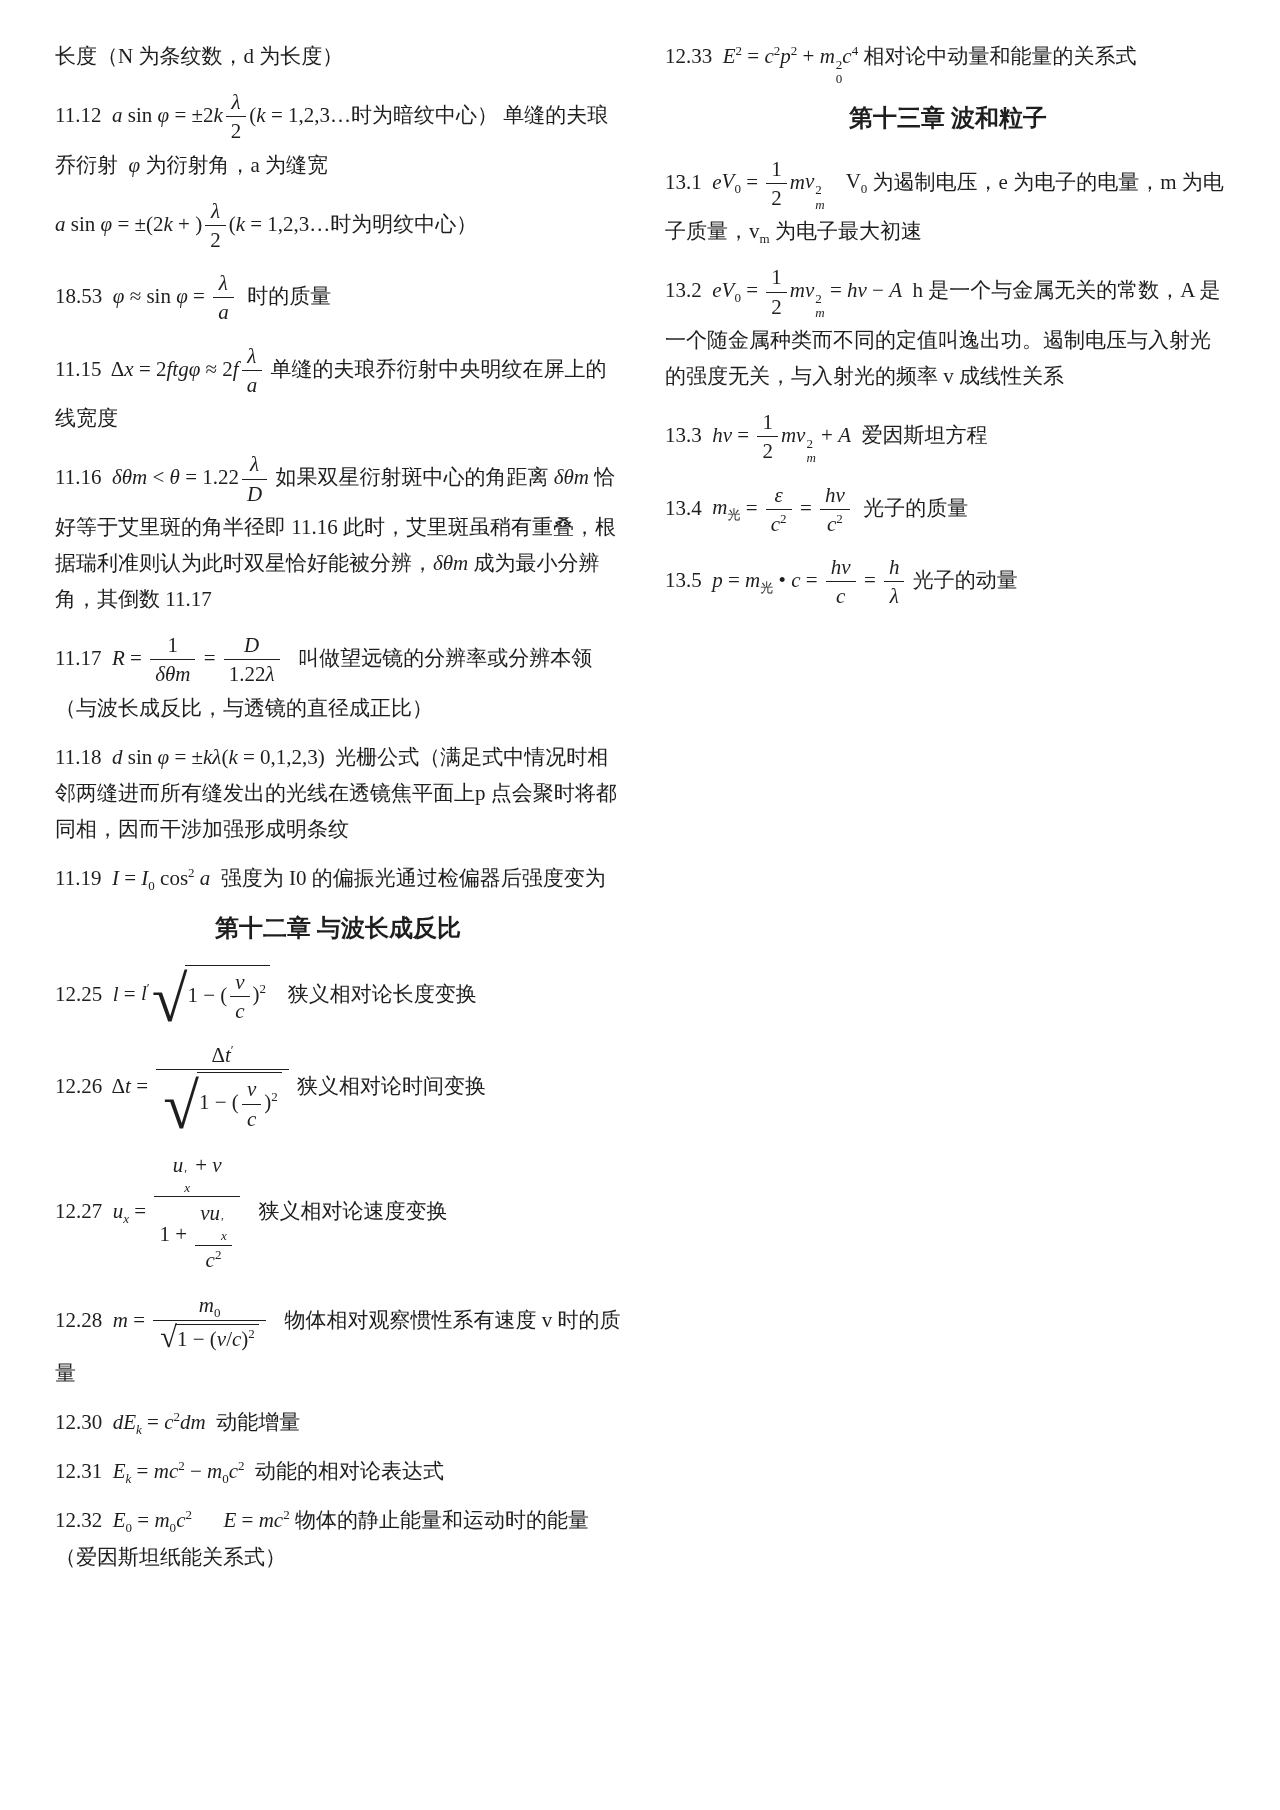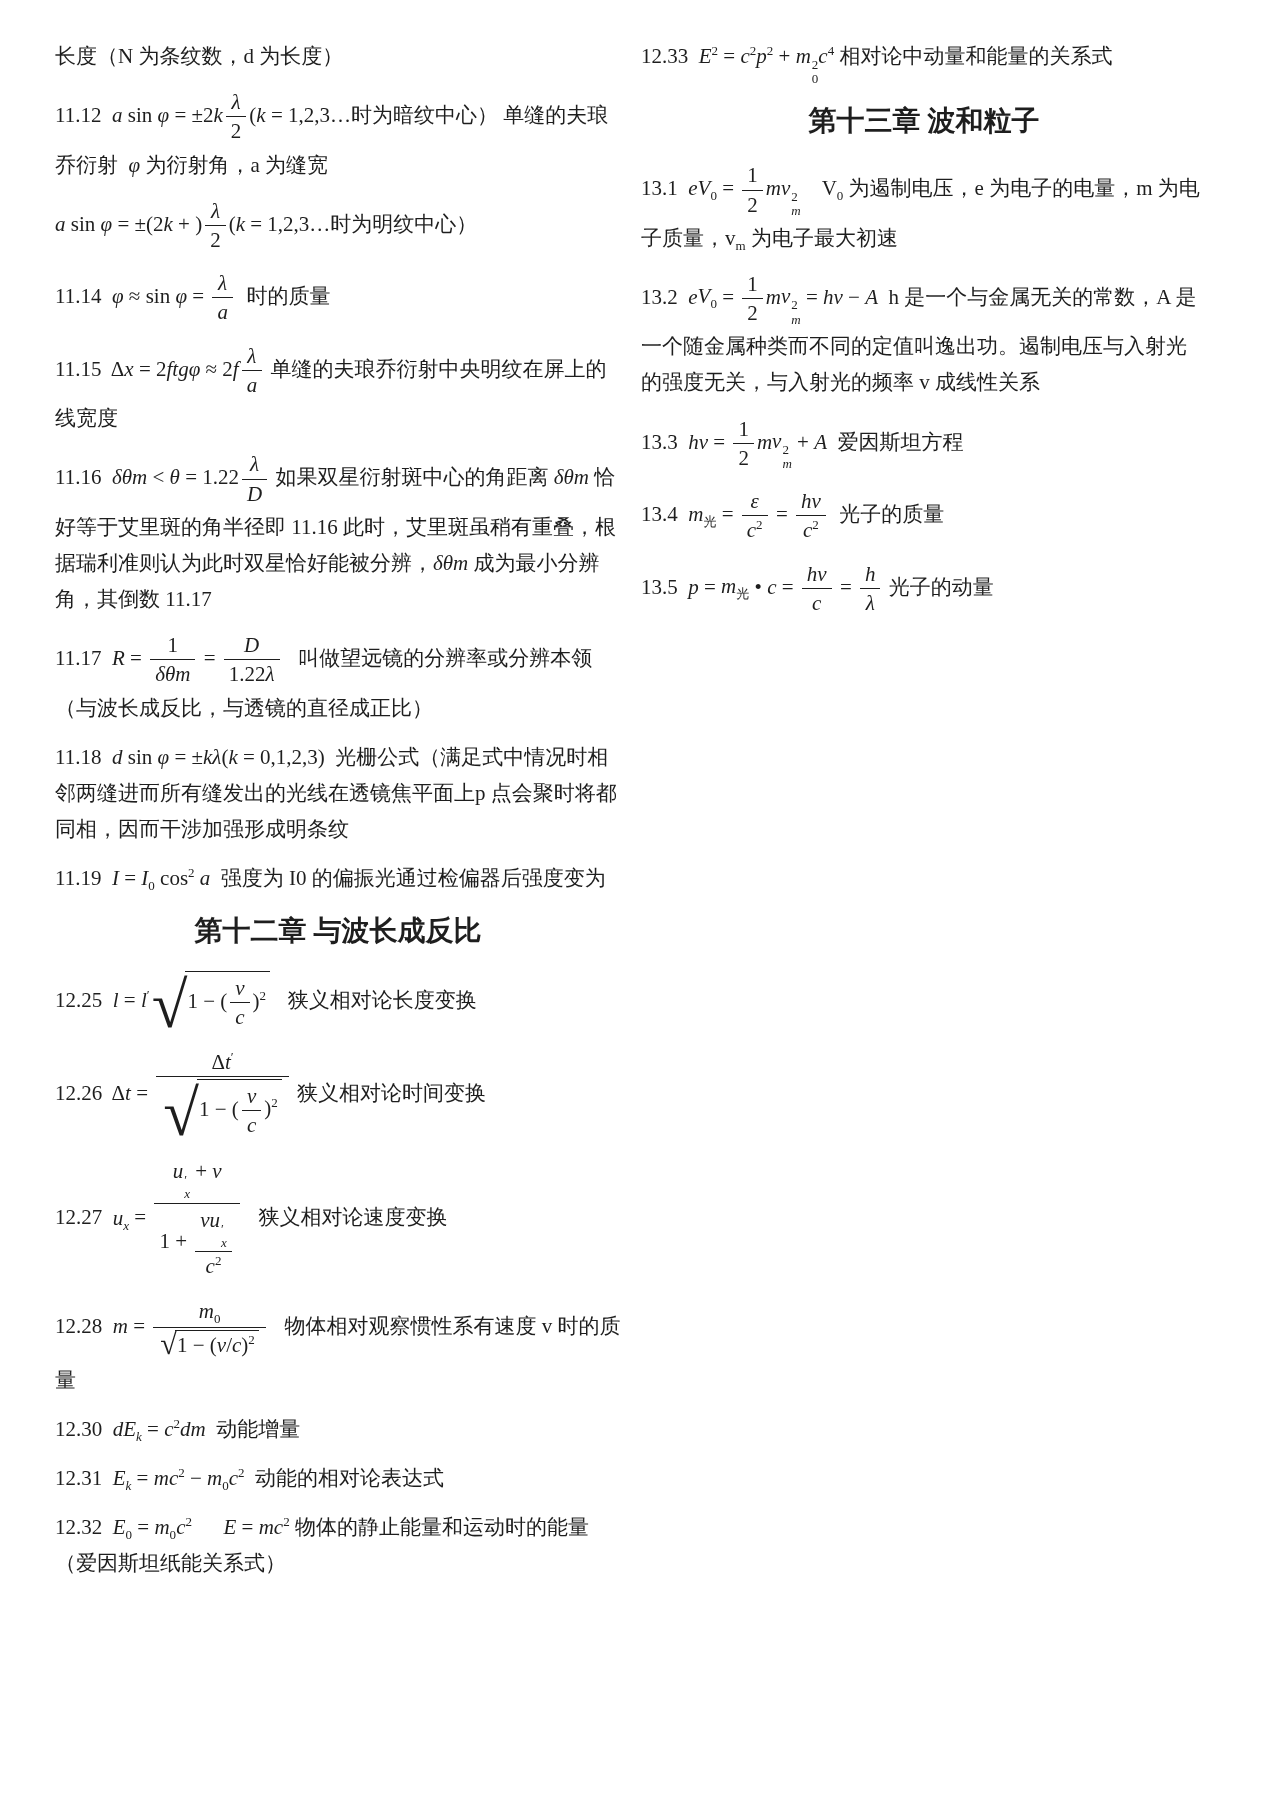--- a/index.html
+++ b/index.html
@@ -2,33 +2,33 @@
 <html><head>
 <meta charset="utf-8">
 <style>
   html,body{margin:0;padding:0;background:#ffffff;}
   .page{
     width:1280px;height:1810px;overflow:hidden;background:#ffffff;
     box-sizing:border-box;padding:38px 52px 20px 55px;
     color:#1e1e1e;
     font-family:"Liberation Serif","DejaVu Serif",serif;
     font-size:21px;
-    display:flex;gap:20px;
+    display:flex;gap:44px;
   }
   .col{width:566px;flex:0 0 566px;}
   .para{
     margin:0 0 13px 0;
     line-height:1.72;
     white-space:pre-wrap;
     word-break:break-word;
   }
   .heading{
     font-weight:bold;
     text-align:center;
-    font-size:28px;
+    font-size:24px;
     margin:6px 0 16px 0;
     line-height:1.6;
   }
   
   .mi{font-style:italic;}
   .mr{font-style:normal;}
   .mfrac{
     display:inline-block;vertical-align:middle;text-align:center;
     margin:2px 3px;line-height:1.25;
   }
@@ -54,21 +54,21 @@
   .sstack > span{display:block;}
 </style>
 </head>
 <body>
 
 <div class="page">
   <div class="col" id="colL">
       <div class="para"><span class="mr">长度（N 为条纹数，d 为长度）</span></div>
       <div class="para"><span class="mr">11.12  </span><span class="mi">a</span><span class="mr"> sin </span><span class="mi">φ</span><span class="mr"> = ±2</span><span class="mi">k</span><span class="mfrac"><span class="num"><span class="mi">λ</span></span><span class="den"><span class="mr">2</span></span></span><span class="mr">(</span><span class="mi">k</span><span class="mr"> = 1,2,3…时为暗纹中心） 单缝的夫琅乔衍射  </span><span class="mi">φ</span><span class="mr"> 为衍射角，a 为缝宽</span></div>
       <div class="para"><span class="mi">a</span><span class="mr"> sin </span><span class="mi">φ</span><span class="mr"> = ±(2</span><span class="mi">k</span><span class="mr"> + )</span><span class="mfrac"><span class="num"><span class="mi">λ</span></span><span class="den"><span class="mr">2</span></span></span><span class="mr">(</span><span class="mi">k</span><span class="mr"> = 1,2,3…时为明纹中心）</span></div>
-      <div class="para"><span class="mr">11.14  </span><span class="mi">φ</span><span class="mr"> ≈ sin </span><span class="mi">φ</span><span class="mr"> = </span><span class="mfrac"><span class="num"><span class="mi">λ</span></span><span class="den"><span class="mi">a</span></span></span><span class="mr">  时的质量</span></div>
+      <div class="para"><span class="mr">18.53  </span><span class="mi">φ</span><span class="mr"> ≈ sin </span><span class="mi">φ</span><span class="mr"> = </span><span class="mfrac"><span class="num"><span class="mi">λ</span></span><span class="den"><span class="mi">a</span></span></span><span class="mr">  时的质量</span></div>
       <div class="para"><span class="mr">11.15  Δ</span><span class="mi">x</span><span class="mr"> = 2</span><span class="mi">ftgφ</span><span class="mr"> ≈ 2</span><span class="mi">f</span><span class="mfrac"><span class="num"><span class="mi">λ</span></span><span class="den"><span class="mi">a</span></span></span><span class="mr"> 单缝的夫琅乔衍射中央明纹在屏上的线宽度</span></div>
       <div class="para"><span class="mr">11.16  </span><span class="mi">δθm</span><span class="mr"> &lt; </span><span class="mi">θ</span><span class="mr"> = 1.22</span><span class="mfrac"><span class="num"><span class="mi">λ</span></span><span class="den"><span class="mi">D</span></span></span><span class="mr"> 如果双星衍射斑中心的角距离 </span><span class="mi">δθm</span><span class="mr"> 恰好等于艾里斑的角半径即 11.16 此时，艾里斑虽稍有重叠，根据瑞利准则认为此时双星恰好能被分辨，</span><span class="mi">δθm</span><span class="mr"> 成为最小分辨角，其倒数 11.17</span></div>
       <div class="para"><span class="mr">11.17  </span><span class="mi">R</span><span class="mr"> = </span><span class="mfrac"><span class="num"><span class="mr">1</span></span><span class="den"><span class="mi">δθm</span></span></span><span class="mr"> = </span><span class="mfrac"><span class="num"><span class="mi">D</span></span><span class="den"><span class="mr">1.22</span><span class="mi">λ</span></span></span><span class="mr">   叫做望远镜的分辨率或分辨本领（与波长成反比，与透镜的直径成正比）</span></div>
       <div class="para"><span class="mr">11.18  </span><span class="mi">d</span><span class="mr"> sin </span><span class="mi">φ</span><span class="mr"> = ±</span><span class="mi">kλ</span><span class="mr">(</span><span class="mi">k</span><span class="mr"> = 0,1,2,3)  光栅公式（满足式中情况时相邻两缝进而所有缝发出的光线在透镜焦平面上p 点会聚时将都同相，因而干涉加强形成明条纹</span></div>
       <div class="para"><span class="mr">11.19  </span><span class="mi">I</span><span class="mr"> = </span><span class="mscript"><span class="sbase"><span class="mi">I</span></span><span class="ssub"><span class="mr">0</span></span></span><span class="mscript"><span class="sbase"><span class="mr"> cos</span></span><span class="ssup"><span class="mr">2</span></span></span><span class="mr"> </span><span class="mi">a</span><span class="mr">  强度为 I0 的偏振光通过检偏器后强度变为</span></div>
       <div class="heading">第十二章  与波长成反比</div>
       <div class="para"><span class="mr">12.25  </span><span class="mi">l</span><span class="mr"> = </span><span class="mscript"><span class="sbase"><span class="mi">l</span></span><span class="ssup"><span class="mr">′</span></span></span><span class="msqrt big"><span class="radical">√</span><span class="radicand"><span class="mr">1 − (</span><span class="mfrac"><span class="num"><span class="mi">v</span></span><span class="den"><span class="mi">c</span></span></span><span class="mscript"><span class="sbase"><span class="mr">)</span></span><span class="ssup"><span class="mr">2</span></span></span></span></span><span class="mr">   狭义相对论长度变换</span></div>
       <div class="para"><span class="mr">12.26  Δ</span><span class="mi">t</span><span class="mr"> = </span><span class="mfrac"><span class="num"><span class="mr">Δ</span><span class="mscript"><span class="sbase"><span class="mi">t</span></span><span class="ssup"><span class="mr">′</span></span></span></span><span class="den"><span class="msqrt big"><span class="radical">√</span><span class="radicand"><span class="mr">1 − (</span><span class="mfrac"><span class="num"><span class="mi">v</span></span><span class="den"><span class="mi">c</span></span></span><span class="mscript"><span class="sbase"><span class="mr">)</span></span><span class="ssup"><span class="mr">2</span></span></span></span></span></span></span><span class="mr"> 狭义相对论时间变换</span></div>
       <div class="para"><span class="mr">12.27  </span><span class="mscript"><span class="sbase"><span class="mi">u</span></span><span class="ssub"><span class="mi">x</span></span></span><span class="mr"> = </span><span class="mfrac"><span class="num"><span class="mscript"><span class="sbase"><span class="mi">u</span></span><span class="sstack">
                 <span class="stU"><span class="mr">′</span></span>

